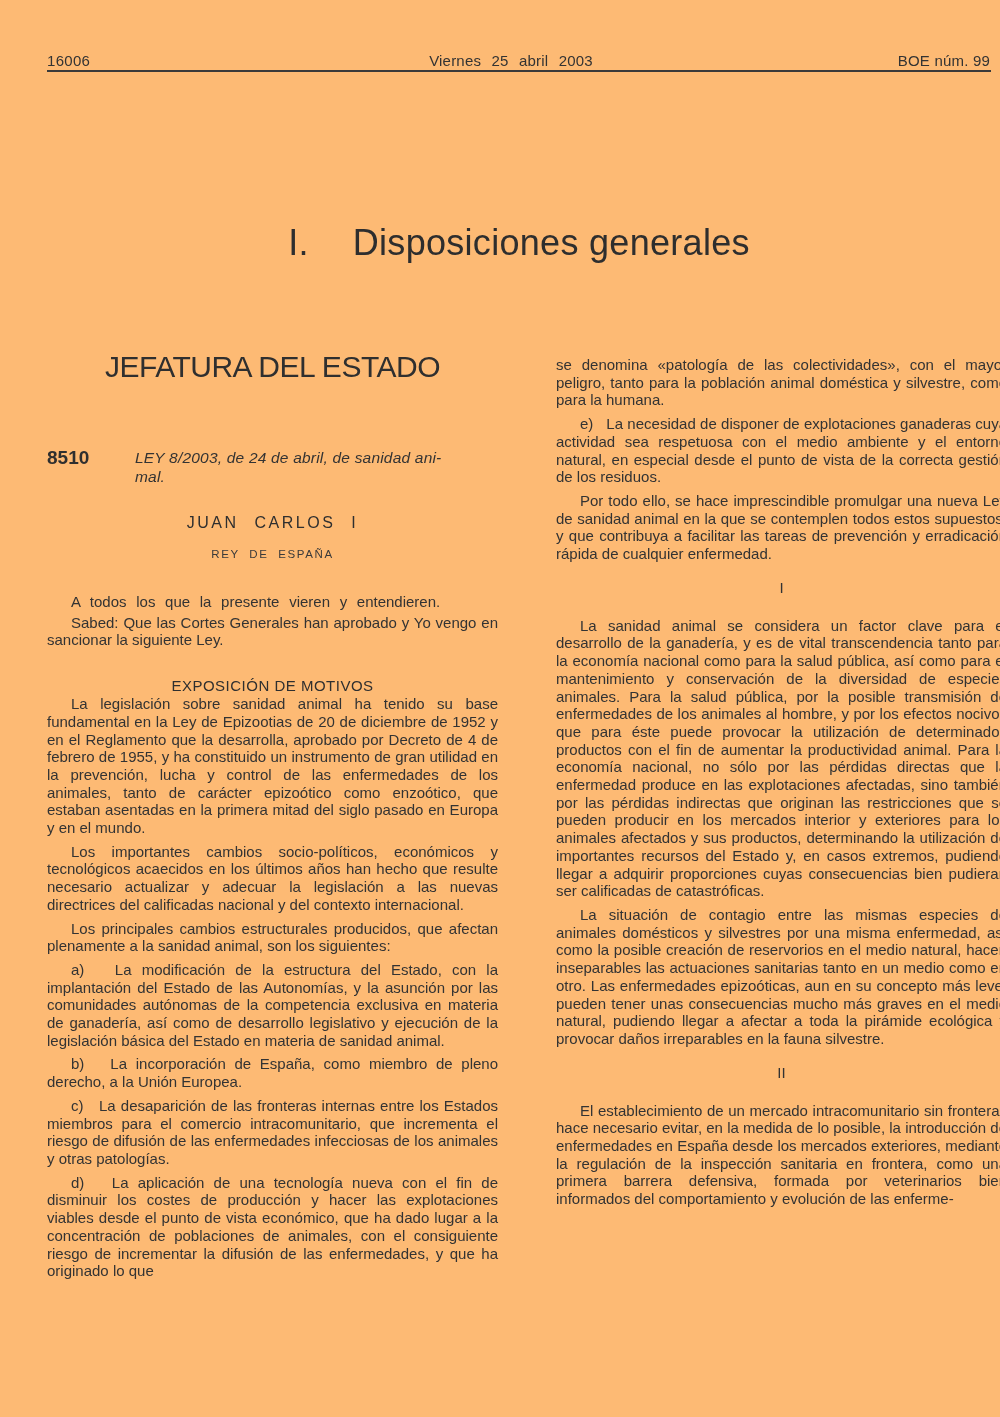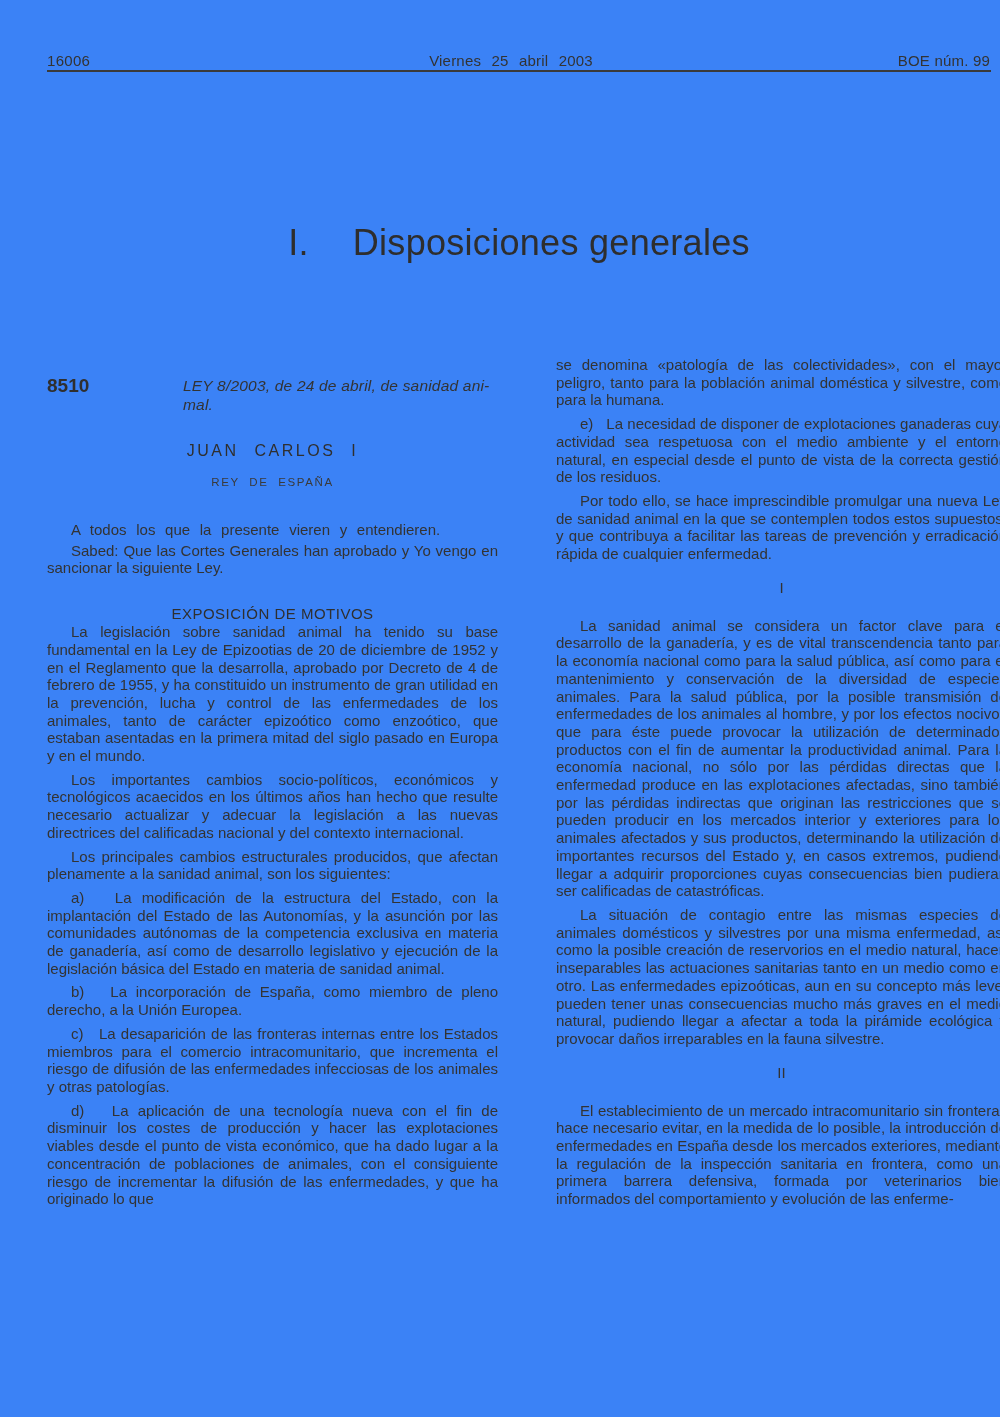--- a/index.html
+++ b/index.html
@@ -1,20 +1,20 @@
 <!DOCTYPE html>
 <html lang="es"><head>
 <meta charset="utf-8">
 <style>
   html,body{margin:0;padding:0;background:#e8e8e8;}
   .page{
     position:relative;
     width:1000px;height:1417px;
     margin:0 auto;
-    background:#3b82f6;
+    background:#fdba74;
     font-family:"Liberation Sans","DejaVu Sans",sans-serif;
     color:#333333;
     overflow:hidden;
   }
   
   .hdr-left{position:absolute;left:47px;top:52px;font-size:15px;letter-spacing:.3px;}
   .hdr-center{position:absolute;left:39px;top:52px;width:944px;text-align:center;font-size:15px;word-spacing:6px;letter-spacing:.2px;}
   .hdr-right{position:absolute;top:52px;right:10px;font-size:15px;letter-spacing:.2px;}
   .hdr-rule{position:absolute;left:47px;top:70px;width:944px;height:2px;background:#3a3a3a;}
   
@@ -25,21 +25,21 @@
   .doc-title .numeral{margin-right:44px;}
   
   .col{position:absolute;width:451px;}
   .col-left{left:47px;top:350px;}
   .col-right{left:556px;top:356px;}
   
   .org-heading{
     text-align:center;font-size:30px;line-height:34px;color:#2f2f2f;
     letter-spacing:-.5px;margin:0;font-weight:400;white-space:nowrap;
   }
-  .law-item{display:flex;margin-top:26px;gap:48px;}
+  .law-item{display:flex;margin-top:64px;}
   .law-number{width:88px;font-size:19px;font-weight:700;color:#2f2f2f;line-height:20px;flex:none;}
   .law-title{font-style:italic;font-size:15.5px;line-height:19px;color:#333;width:363px;letter-spacing:.2px;}
   .monarch{text-align:center;margin-top:28px;font-size:16px;line-height:18px;letter-spacing:2.5px;word-spacing:9px;color:#2f2f2f;}
   .monarch-sub{text-align:center;margin-top:16px;font-size:11.5px;line-height:13px;letter-spacing:1.6px;word-spacing:5px;color:#3a3a3a;}
   .preamble{margin-top:32px;}
   .motives-heading{text-align:center;margin-top:28px;font-size:15px;line-height:18px;letter-spacing:.5px;color:#2f2f2f;}
   .body-start{margin-top:20px;}
   
   .para{
     font-size:15px;line-height:17.7px;text-align:justify;
@@ -61,20 +61,21 @@
   <div class="hdr-left">16006</div>
   <div class="hdr-center">Viernes 25 abril 2003</div>
   <div class="hdr-right">BOE núm. 99</div>
   <div class="hdr-rule"></div>
 
   <div class="doc-title">
     <span class="numeral">I.</span><span>Disposiciones generales</span>
   </div>
 
   <div class="col col-left">
+    <h1 class="org-heading">JEFATURA DEL ESTADO</h1>
 
     <div class="law-item">
       <div class="law-number">8510</div>
       <div class="law-title">
         <div>LEY 8/2003, de 24 de abril, de sanidad ani-</div>
         <div>mal.</div>
       </div>
     </div>
 
     <div class="monarch">JUAN CARLOS I</div>

